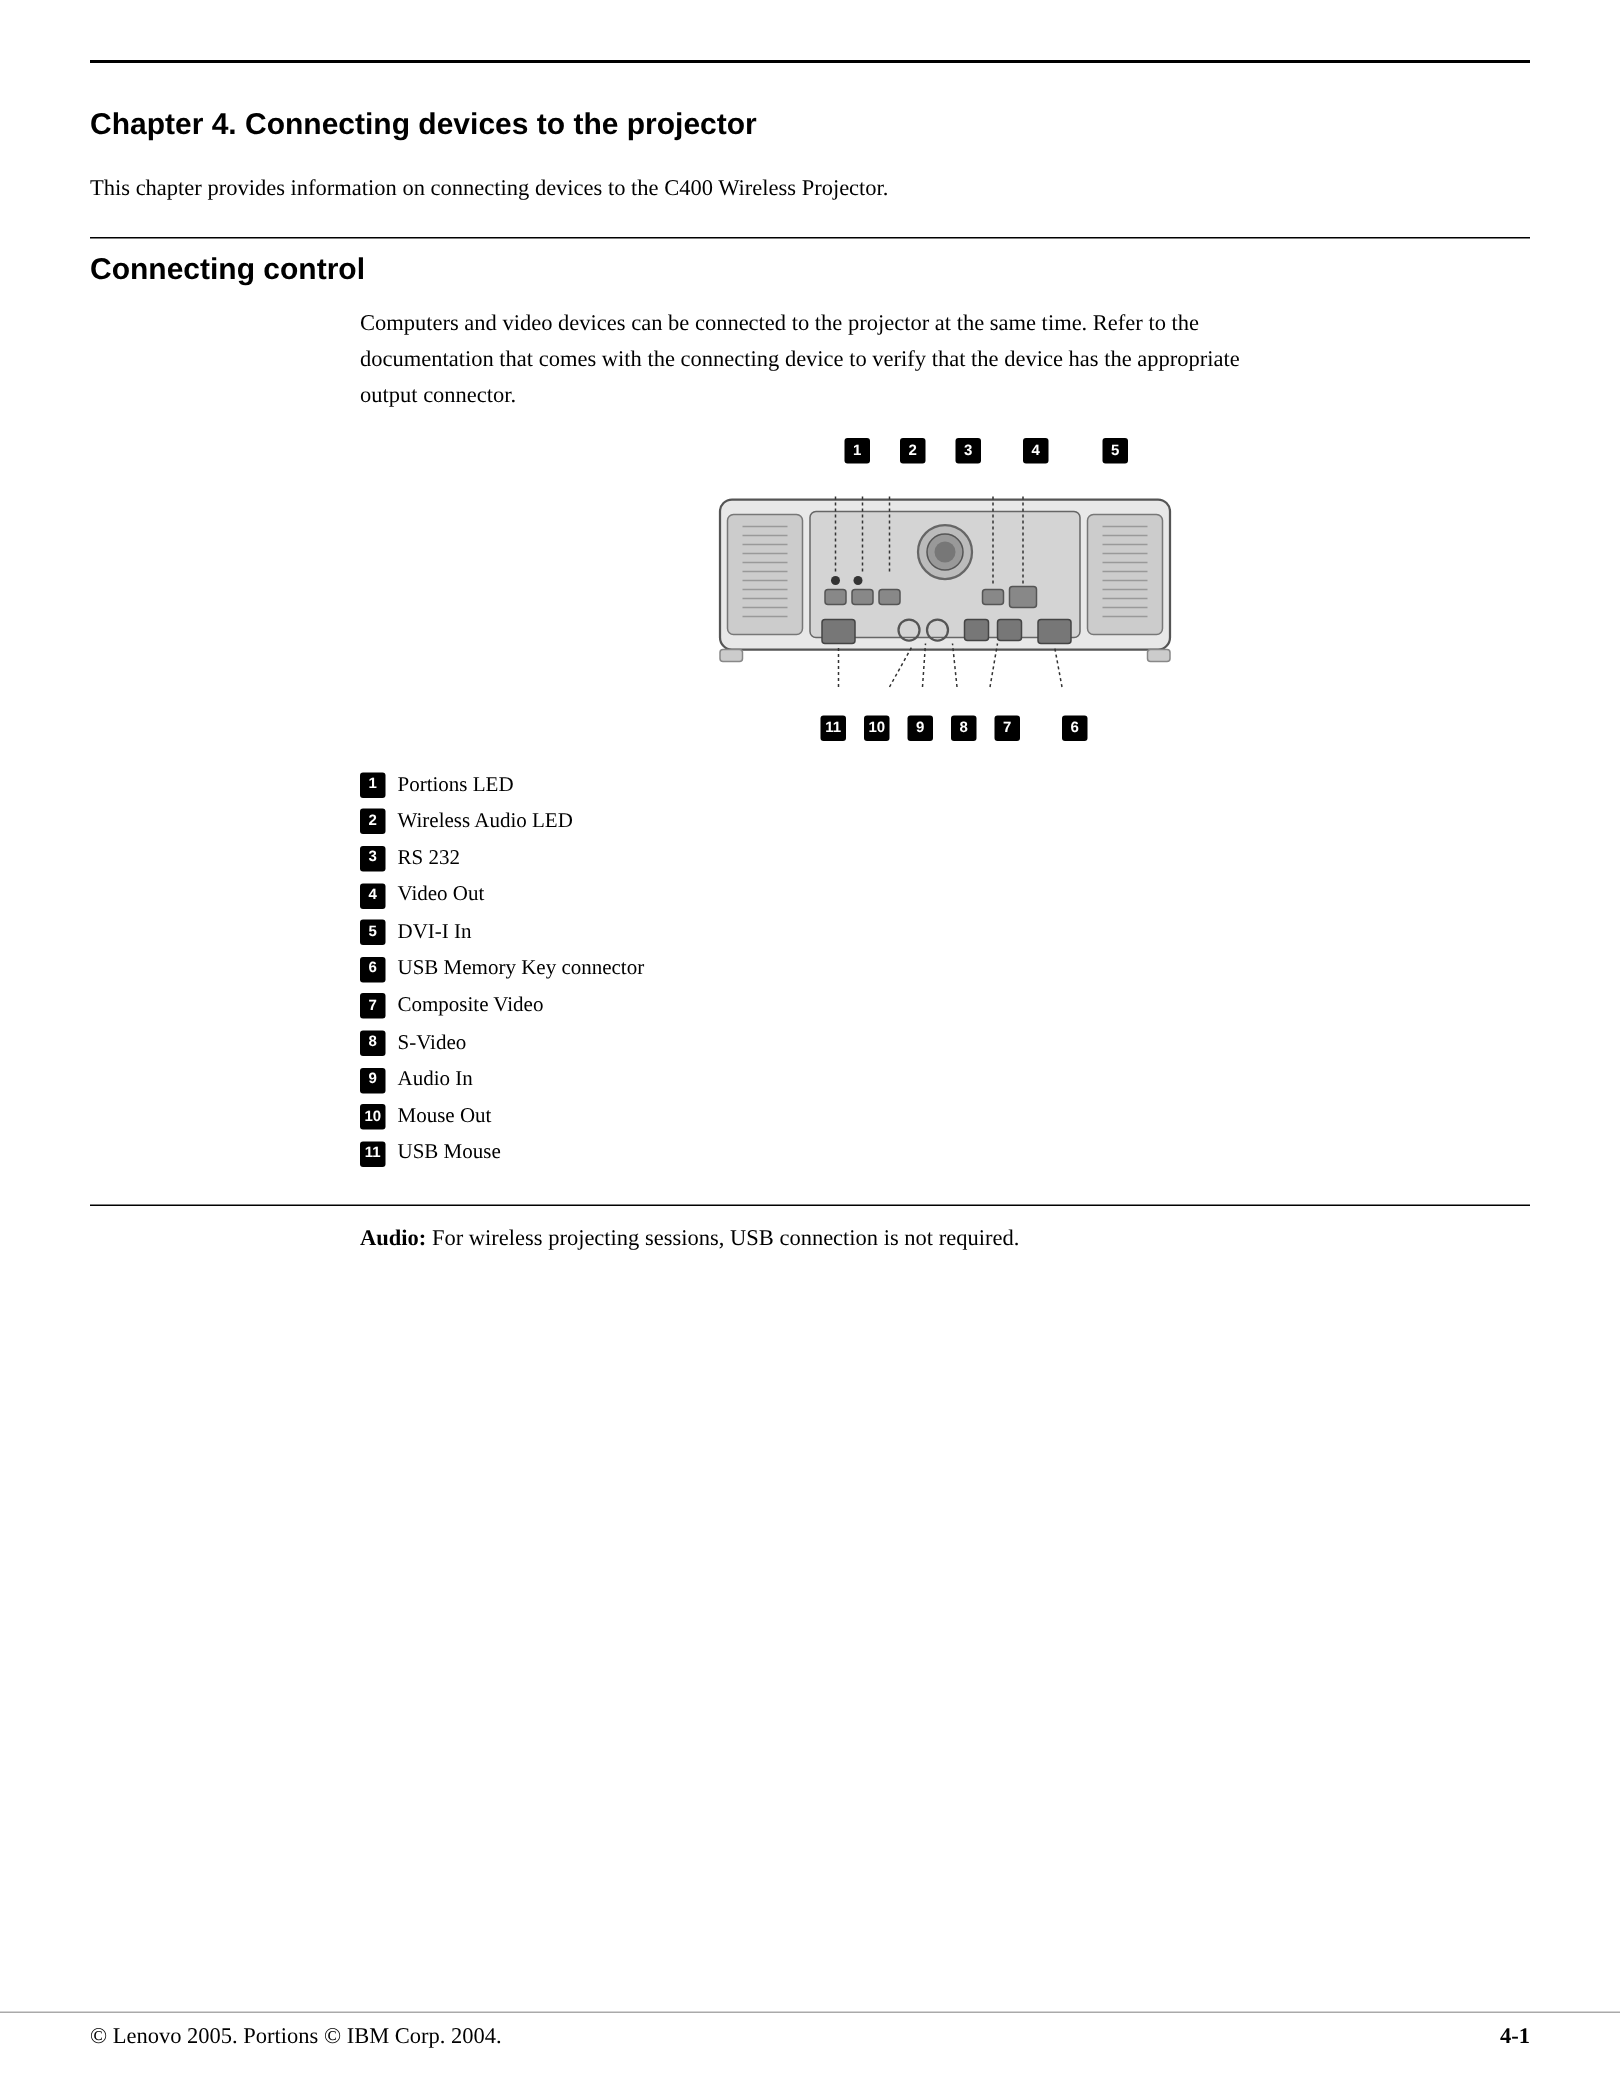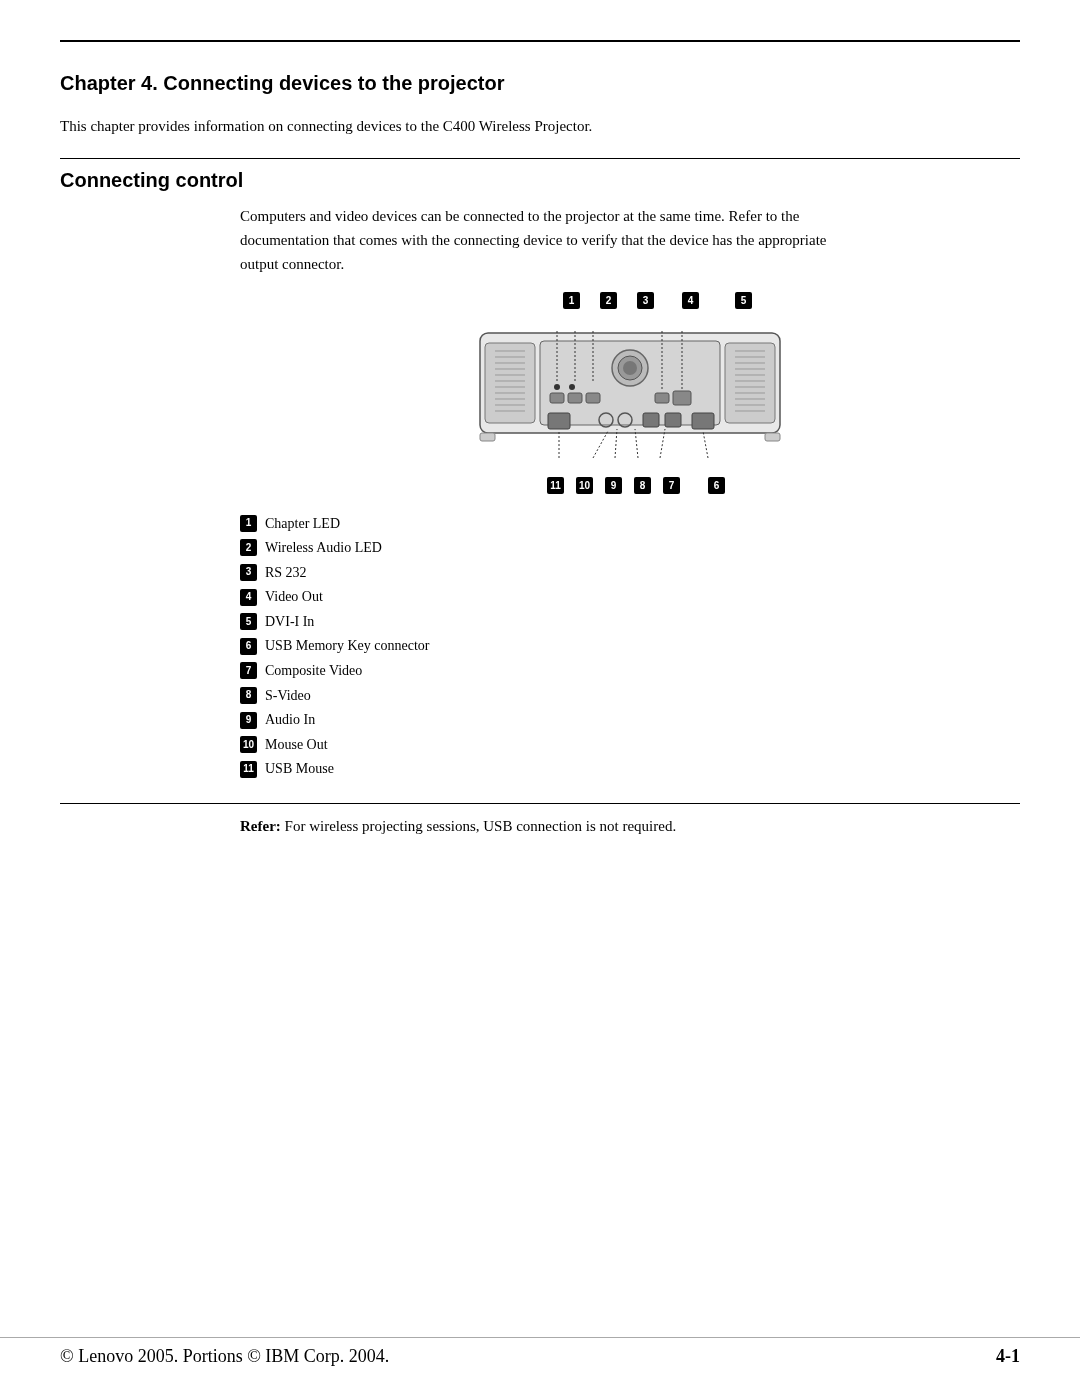--- a/index.html
+++ b/index.html
@@ -128,21 +128,21 @@
 
     
     .page-footer {
       position: absolute;
       bottom: 30px;
       left: 0;
       right: 0;
       display: flex;
       justify-content: space-between;
       padding: 0 60px;
-      font-size: 18px;
+      font-size: 15px;
       color: #000;
       border-top: 1px solid #aaa;
       padding-top: 8px;
     }
 
     .footer-copyright {
       font-family: "Times New Roman", Times, serif;
     }
 
     .footer-page {
@@ -264,21 +264,21 @@
         <span class="num-badge">9</span>
         <span class="num-badge">8</span>
         <span class="num-badge">7</span>
         <span style="margin-left:16px;" class="num-badge">6</span>
       </div>
     </div>
 
     <ul class="legend-list">
       <li>
         <span class="num-badge">1</span>
-        <span class="label-text">Chapter LED</span>
+        <span class="label-text">Portions LED</span>
       </li>
       <li>
         <span class="num-badge">2</span>
         <span class="label-text">Wireless Audio LED</span>
       </li>
       <li>
         <span class="num-badge">3</span>
         <span class="label-text">RS 232</span>
       </li>
       <li>
@@ -314,21 +314,21 @@
         <span class="label-text">USB Mouse</span>
       </li>
     </ul>
   </div>
 
   <div class="remote-section">
     <div class="section-rule"></div>
 
     <div class="section-body">
       <p class="note-text">
-        <strong>Refer: </strong>
+        <strong>Audio: </strong>
         <span>For wireless projecting sessions, USB connection is not required.</span>
       </p>
     </div>
   </div>
 
 </div>
 
 <div class="page-footer">
   <span class="footer-copyright">© Lenovo 2005. Portions © IBM Corp.  2004.</span>
   <span class="footer-page">4-1</span>

